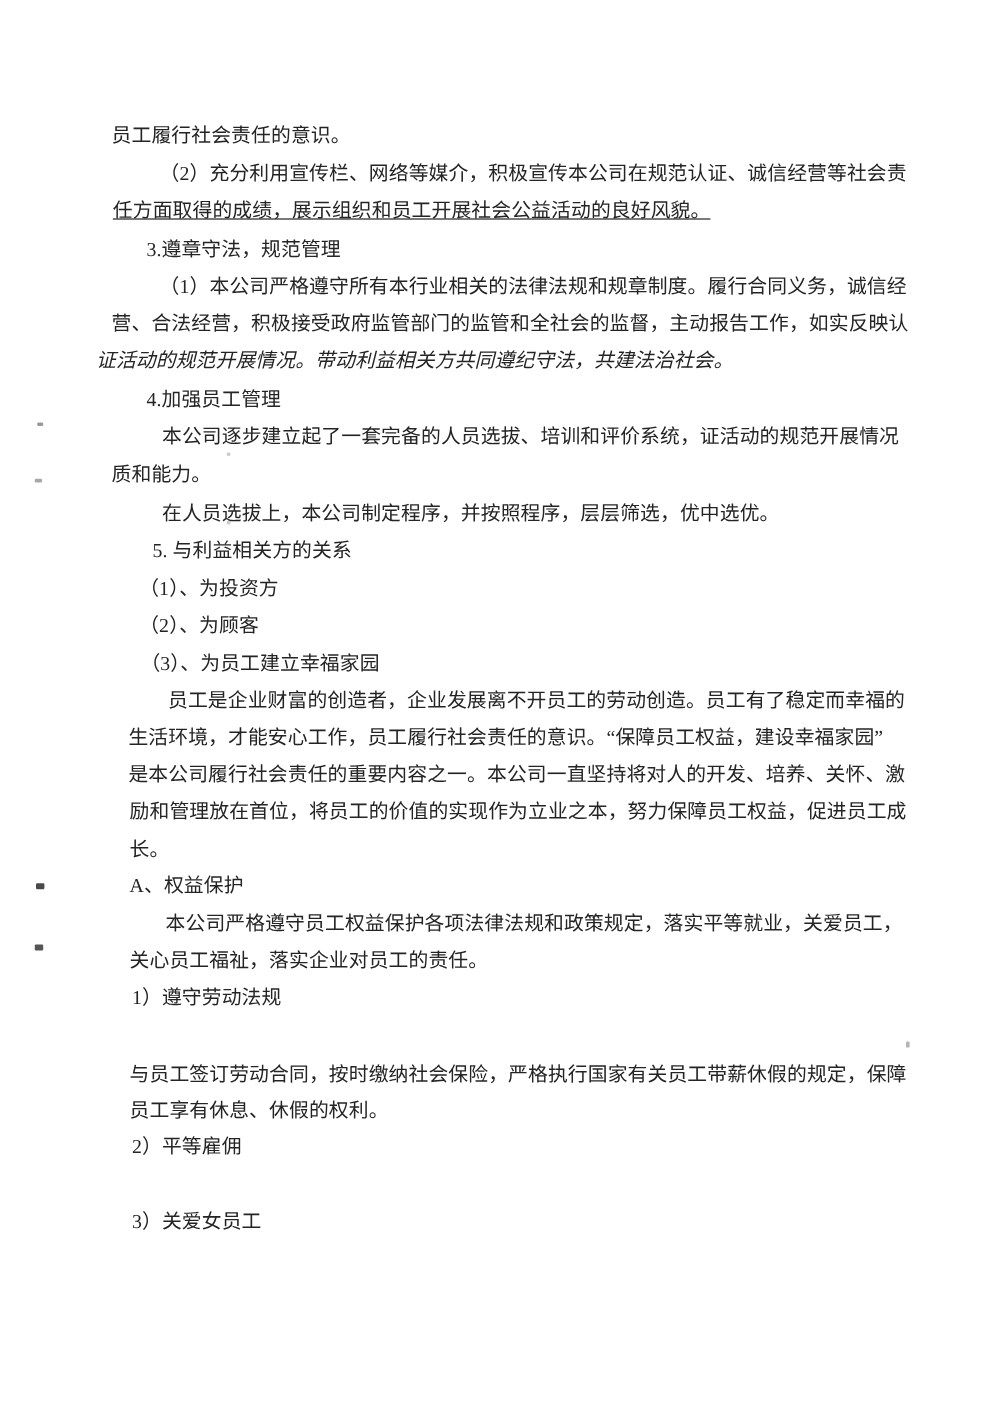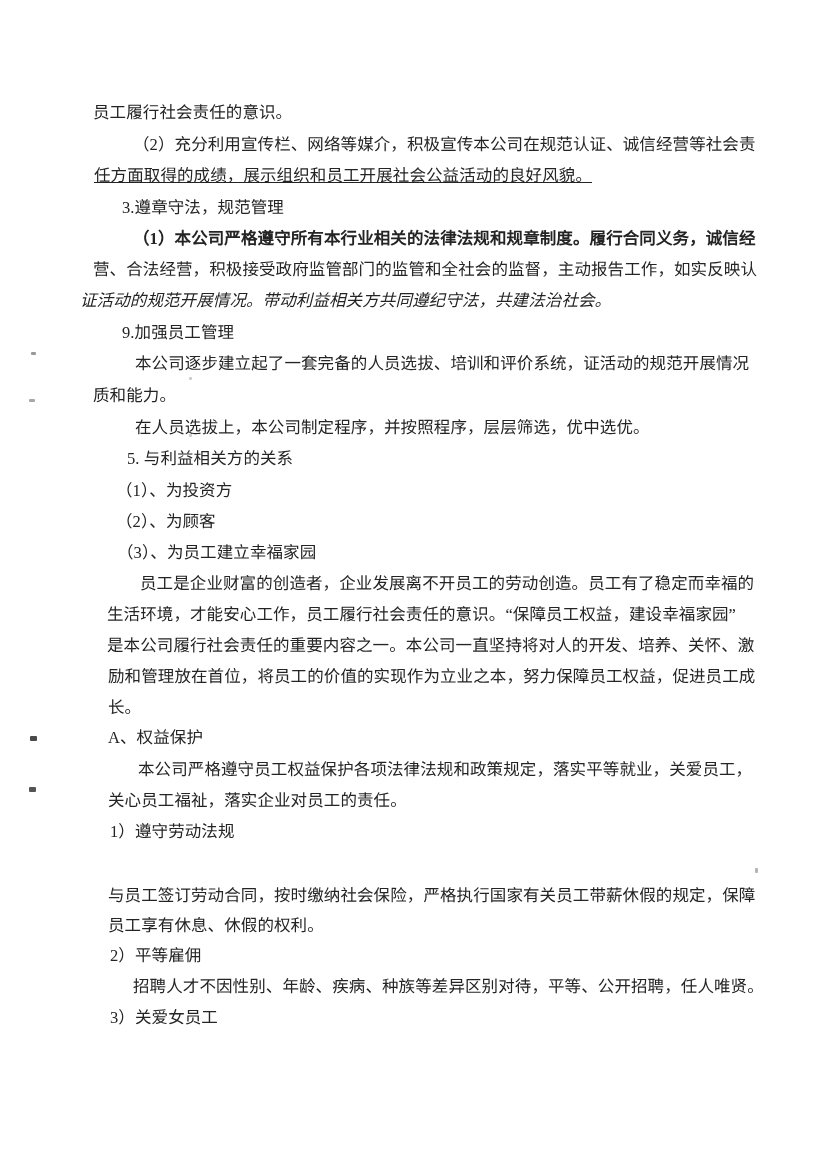--- a/index.html
+++ b/index.html
@@ -19,21 +19,21 @@
     line-height: 20px;
     letter-spacing: 0.1px;
     font-weight: 400;
     -webkit-font-smoothing: antialiased;
   }
   
   .l0  { top: 103px; left: 93px;  }
   .l1  { top: 135px; left: 133px; }
   .l2  { top: 166px; left: 94px; text-decoration: underline;  }
   .l3  { top: 198px; left: 122px; }
-  .l4  { top: 229px; left: 133px; font-weight: bold; }
+  .l4  { top: 229px; left: 133px; }
   .l5  { top: 260px; left: 93px;  }
   .l6  { top: 291px; left: 80px; font-style: italic;  }
   .l7  { top: 323px; left: 122px; }
   .l8  { top: 354px; left: 135px; }
   .l9  { top: 386px; left: 93px;  }
   .l10 { top: 418px; left: 135px; }
   .l11 { top: 449px; left: 127px; }
   .l12 { top: 481px; left: 116px; }
   .l13 { top: 512px; left: 116px; }
   .l14 { top: 543px; left: 117px; }
@@ -67,41 +67,40 @@
 
 <div class="page">
 
   <div class="line l0">员工履行社会责任的意识。</div>
   <div class="line l1">（2）充分利用宣传栏、网络等媒介，积极宣传本公司在规范认证、诚信经营等社会责</div>
   <div class="line l2">任方面取得的成绩，展示组织和员工开展社会公益活动的良好风貌。</div>
   <div class="line l3">3.遵章守法，规范管理</div>
   <div class="line l4">（1）本公司严格遵守所有本行业相关的法律法规和规章制度。履行合同义务，诚信经</div>
   <div class="line l5">营、合法经营，积极接受政府监管部门的监管和全社会的监督，主动报告工作，如实反映认</div>
   <div class="line l6">证活动的规范开展情况。带动利益相关方共同遵纪守法，共建法治社会。</div>
-  <div class="line l7">9.加强员工管理</div>
+  <div class="line l7">4.加强员工管理</div>
   <div class="line l8">本公司逐步建立起了一套完备的人员选拔、培训和评价系统，证活动的规范开展情况</div>
   <div class="line l9">质和能力。</div>
   <div class="line l10">在人员选拔上，本公司制定程序，并按照程序，层层筛选，优中选优。</div>
   <div class="line l11">5.  与利益相关方的关系</div>
   <div class="line l12">（1）、为投资方</div>
   <div class="line l13">（2）、为顾客</div>
   <div class="line l14">（3）、为员工建立幸福家园</div>
   <div class="line l15">员工是企业财富的创造者，企业发展离不开员工的劳动创造。员工有了稳定而幸福的</div>
   <div class="line l16">生活环境，才能安心工作，员工履行社会责任的意识。“保障员工权益，建设幸福家园”</div>
   <div class="line l17">是本公司履行社会责任的重要内容之一。本公司一直坚持将对人的开发、培养、关怀、激</div>
   <div class="line l18">励和管理放在首位，将员工的价值的实现作为立业之本，努力保障员工权益，促进员工成</div>
   <div class="line l19">长。</div>
   <div class="line l20">A、权益保护</div>
   <div class="line l21">本公司严格遵守员工权益保护各项法律法规和政策规定，落实平等就业，关爱员工，</div>
   <div class="line l22">关心员工福祉，落实企业对员工的责任。</div>
   <div class="line l23">1）遵守劳动法规</div>
   <div class="line l25">与员工签订劳动合同，按时缴纳社会保险，严格执行国家有关员工带薪休假的规定，保障</div>
   <div class="line l26">员工享有休息、休假的权利。</div>
   <div class="line l27">2）平等雇佣</div>
-  <div class="line l28">招聘人才不因性别、年龄、疾病、种族等差异区别对待，平等、公开招聘，任人唯贤。</div>
   <div class="line l29">3）关爱女员工</div>
 
   <div class="speck s0"></div>
   <div class="speck s1"></div>
   <div class="speck s2"></div>
   <div class="speck s3"></div>
   <div class="speck s4"></div>
   <div class="speck s5"></div>
   <div class="speck s6"></div>
 

